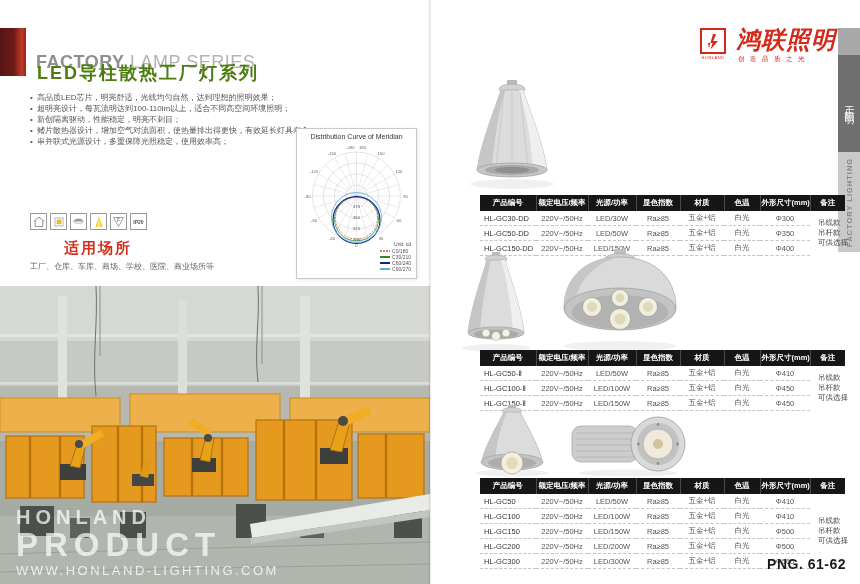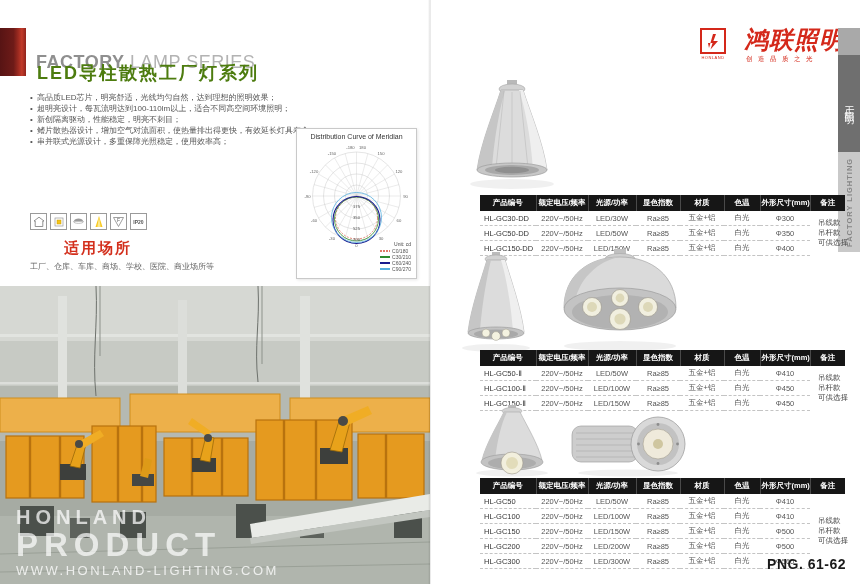--- a/index.html
+++ b/index.html
@@ -37,21 +37,21 @@
 
   .photo{left:0;top:286px;width:430px;height:298px;overflow:hidden;}
   .overlay{position:absolute;left:16px;bottom:6px;color:#fff;}
   .ov-brand{font-size:20px;font-weight:bold;letter-spacing:5px;opacity:.72;}
   .ov-big{font-size:33px;font-weight:bold;letter-spacing:6px;line-height:32px;opacity:.70;}
   .ov-url{font-size:13px;letter-spacing:2.5px;opacity:.78;margin-top:2px;}
 
   
   .seam{left:428px;top:0;width:5px;height:584px;
     background:linear-gradient(90deg,rgba(0,0,0,0) 0%,rgba(0,0,0,.12) 45%,rgba(255,255,255,.5) 60%,rgba(0,0,0,0) 100%);}
-  .brand{left:700px;top:28px;display:flex;align-items:flex-start;gap:18px;}
+  .brand{left:700px;top:28px;display:flex;align-items:flex-start;gap:10px;}
   .logo-col{display:flex;flex-direction:column;align-items:center;}
   .logo-sub{font-size:4px;color:#d4281a;letter-spacing:.5px;margin-top:1px;}
   .brand-text .brand-name{font-size:24px;font-weight:bold;font-style:italic;color:#d4281a;letter-spacing:1px;line-height:24px;}
   .brand-text .brand-tagline{font-size:6.5px;color:#d4281a;letter-spacing:5.5px;margin-top:3px;padding-left:2px;}
 
   .tab-spacer{right:0;top:28px;width:22px;height:27px;background:#a9a9a9;}
   .tab1{right:0;top:55px;width:22px;height:97px;background:#6f6f6f;color:#fff;
     writing-mode:vertical-rl;font-size:10px;letter-spacing:3px;display:flex;align-items:center;justify-content:center;}
   .tab2{right:0;top:152px;width:22px;height:100px;background:#c9c9c9;color:#858585;font-weight:bold;
     writing-mode:vertical-rl;transform:rotate(180deg);font-size:7.5px;letter-spacing:1px;

